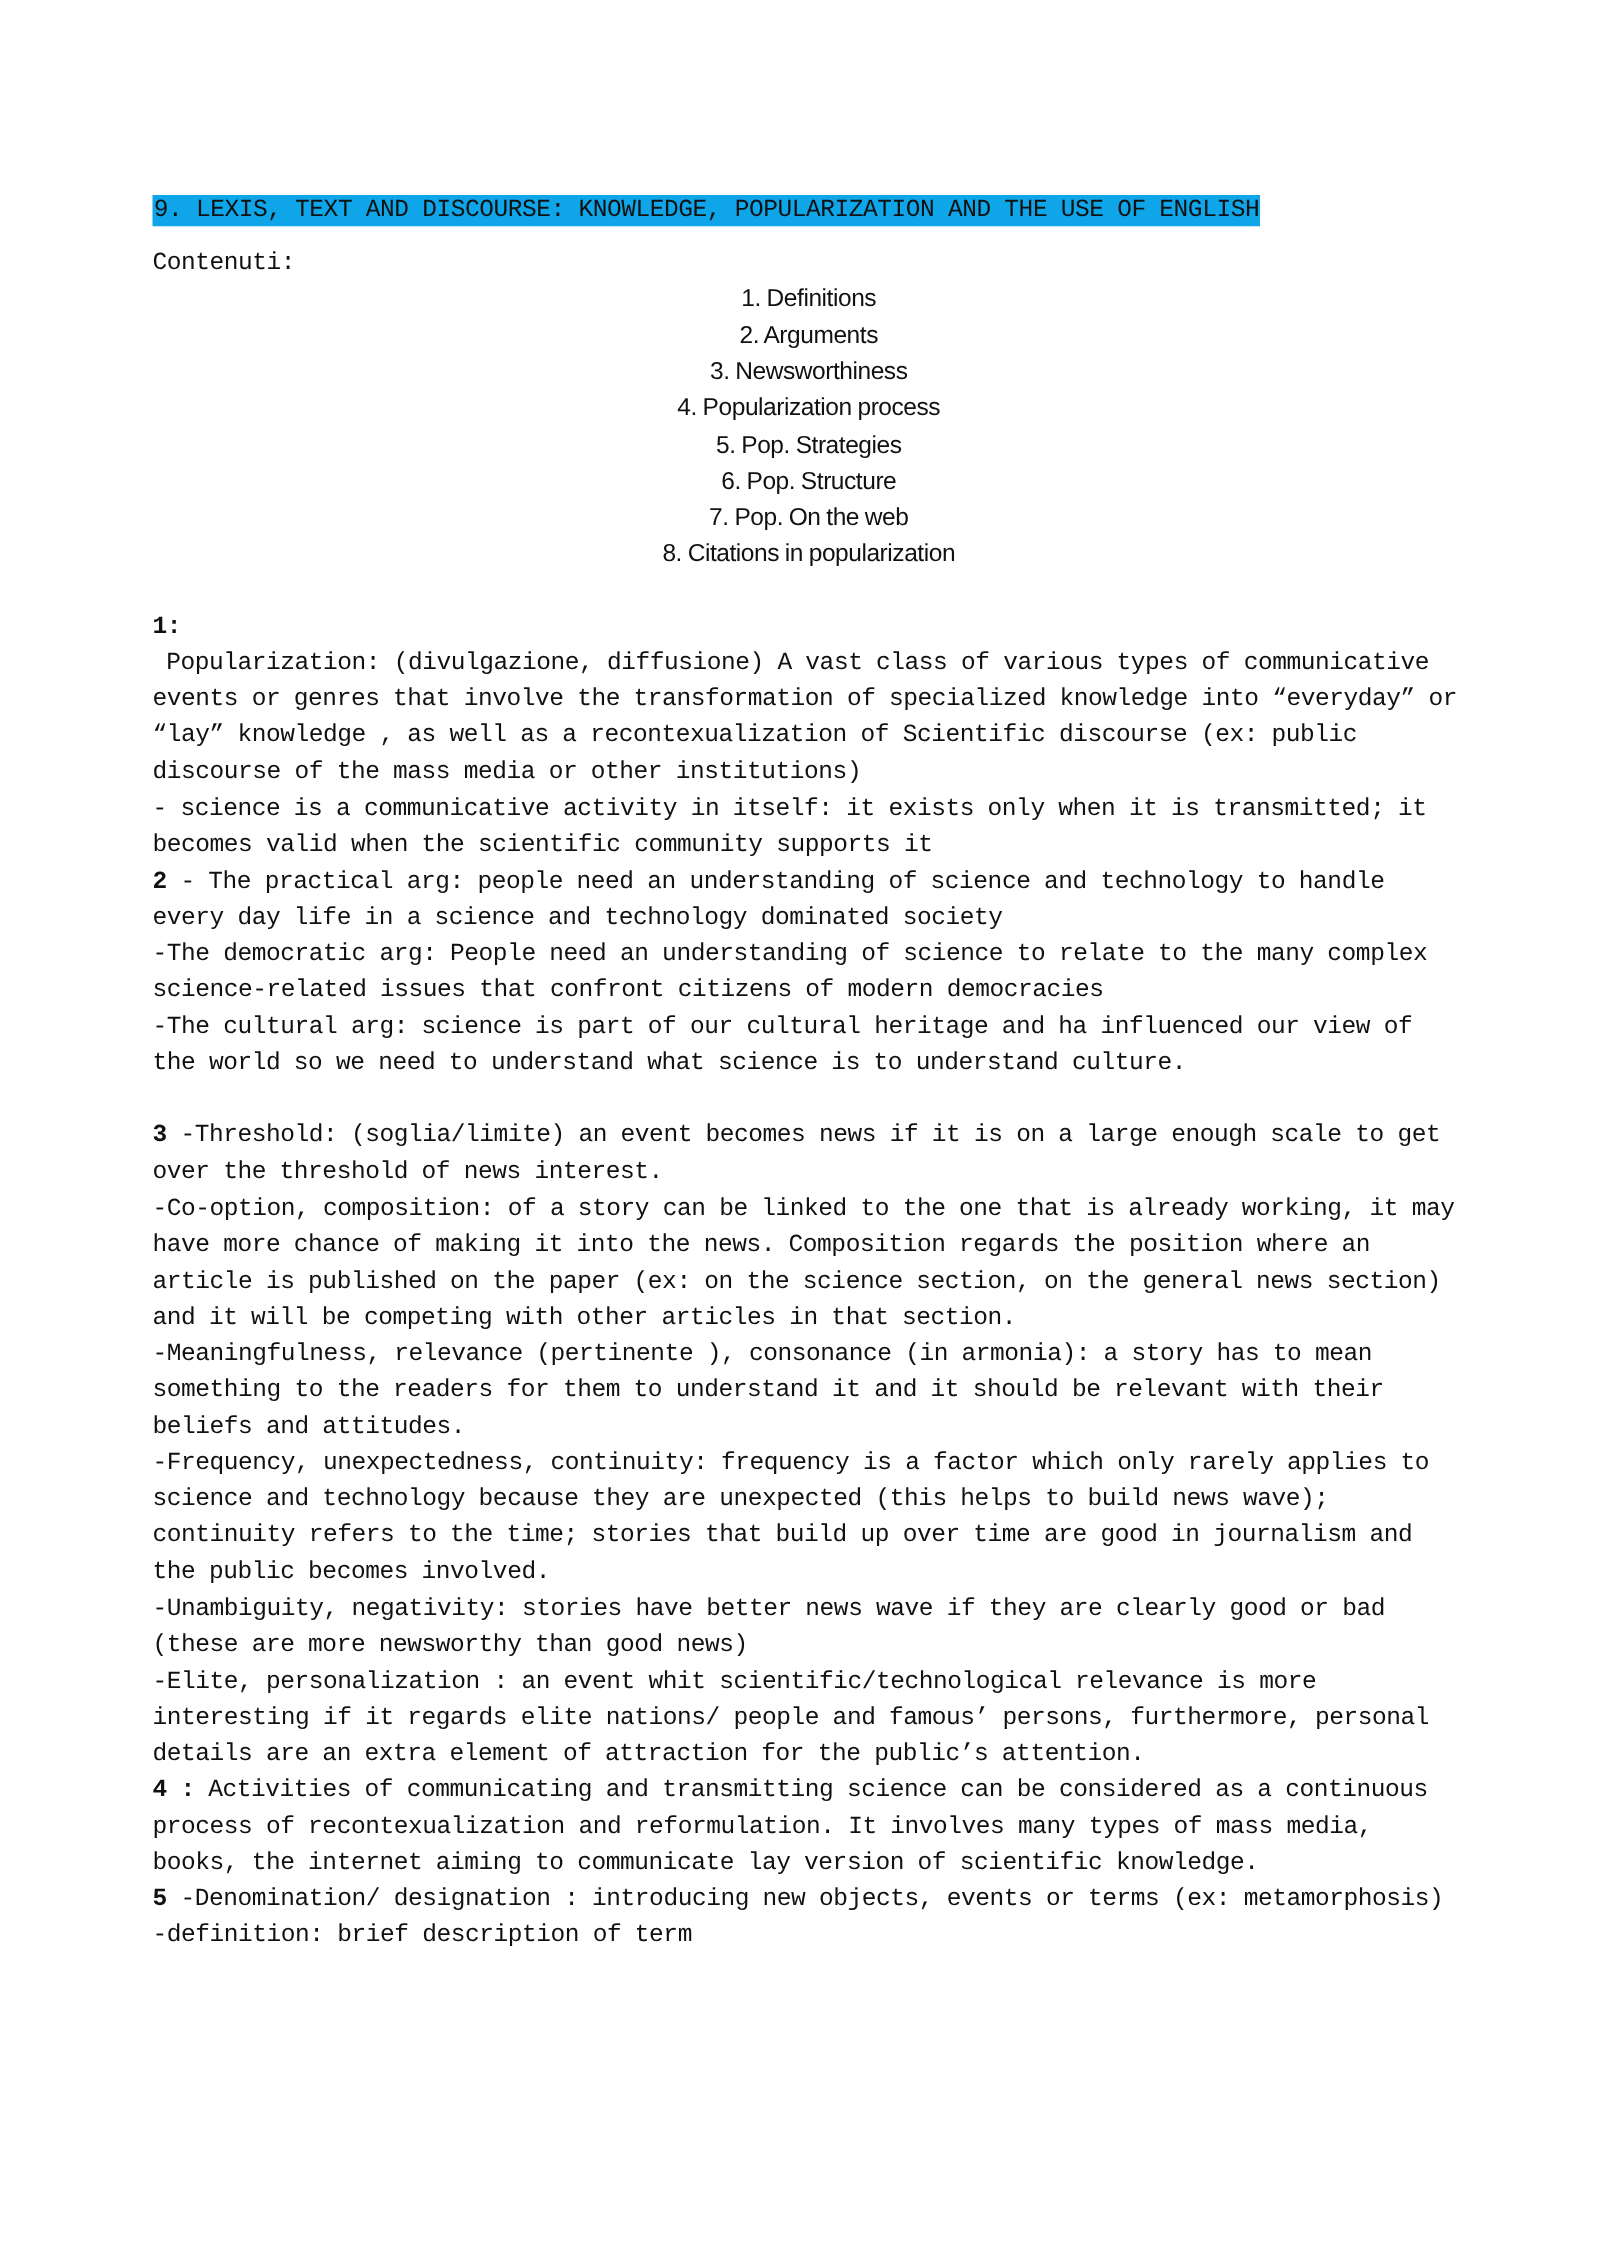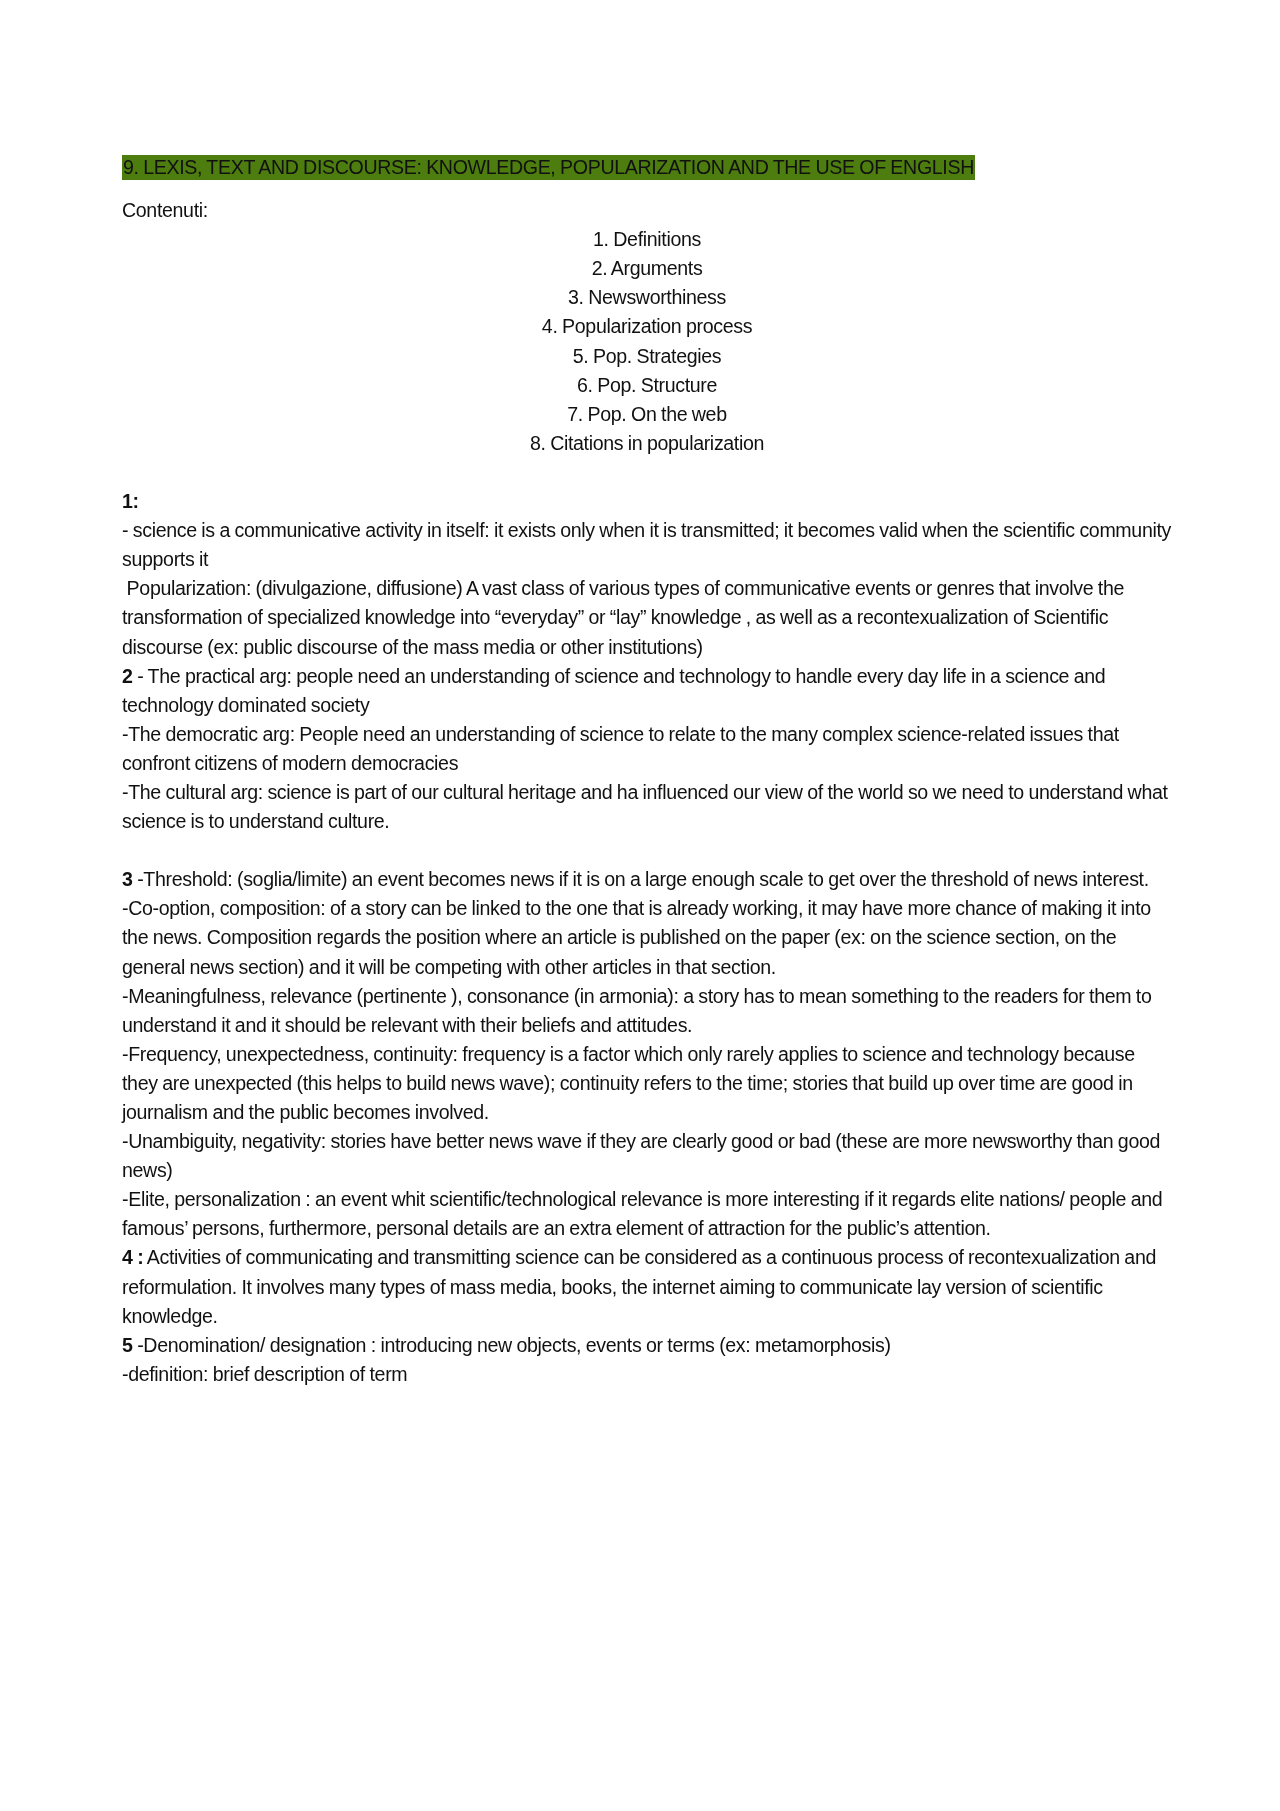--- a/index.html
+++ b/index.html
@@ -35,63 +35,64 @@
       height: 29.1px;
     }
     .blank {
       height: 29.1px;
     }
     .gap-small {
       height: 14px;
     }
     p.line {
       margin: 0;
+      font-family: Liberation Mono, monospace;
     }
     .num {
       font-weight: bold;
     }
     ul.toc {
       list-style: none;
       margin: 0;
       padding: 0;
     }
     ul.toc li {
       margin: 0;
       text-align: center;
     }
   </style>
 </head>
 <body>
 
 <div class="page">
 
   <p class="heading-line">
-    <span class="heading" style="background: #4d7c0f;">9. LEXIS, TEXT AND DISCOURSE: KNOWLEDGE, POPULARIZATION AND THE USE OF ENGLISH</span>
+    <span class="heading" style="background: #0ea5e9; font-family: Liberation Mono, monospace;">9. LEXIS, TEXT AND DISCOURSE: KNOWLEDGE, POPULARIZATION AND THE USE OF ENGLISH</span>
   </p>
 
   <div class="gap-small"></div>
 
   <p class="line">Contenuti:</p>
   <ul class="toc">
     <li>1. Definitions</li>
     <li>2. Arguments</li>
     <li>3. Newsworthiness</li>
     <li>4. Popularization process</li>
     <li>5. Pop. Strategies</li>
     <li>6. Pop. Structure</li>
     <li>7. Pop. On the web</li>
     <li>8. Citations in popularization</li>
   </ul>
 
   <div class="blank"></div>
 
   <section>
     <p class="line num">1:</p>
+    <p class="line" style="white-space: pre-wrap;"> Popularization: (divulgazione, diffusione) A vast class of various types of communicative events or genres that involve the transformation of specialized knowledge into “everyday” or “lay” knowledge , as well as a recontexualization of Scientific discourse (ex: public discourse of the mass media or other institutions)</p>
     <p class="line">- science is a communicative activity in itself: it exists only when it is transmitted; it becomes valid when the scientific community supports it</p>
-    <p class="line" style="white-space: pre-wrap;"> Popularization: (divulgazione, diffusione) A vast class of various types of communicative events or genres that involve the transformation of specialized knowledge into “everyday” or “lay” knowledge , as well as a recontexualization of Scientific discourse (ex: public discourse of the mass media or other institutions)</p>
   </section>
 
   <section>
     <p class="line"><span class="num">2</span><span> - The practical arg: people need an understanding of science and technology to handle every day life in a science and technology dominated society</span></p>
     <p class="line">-The democratic arg: People need an understanding of science to relate to the many complex science-related issues that confront citizens of modern democracies</p>
     <p class="line">-The cultural arg: science is part of our cultural heritage and ha influenced our view of the world so we need to understand what science is to understand culture.</p>
   </section>
 
   <div class="blank"></div>
 

